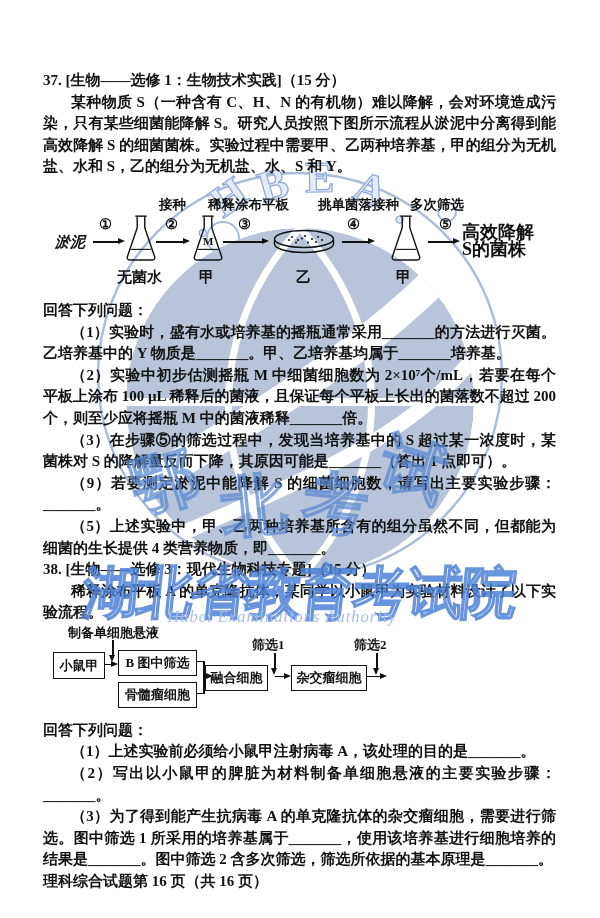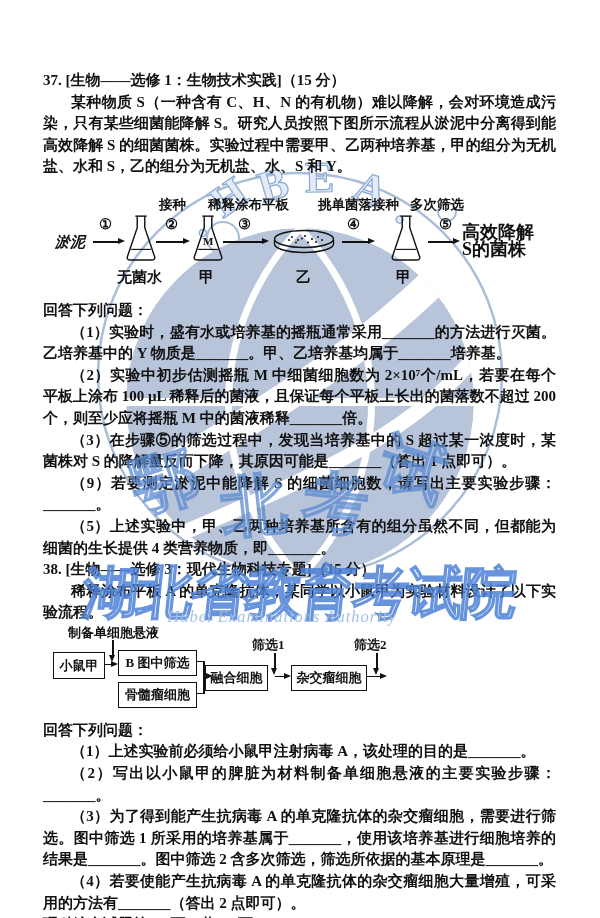--- a/index.html
+++ b/index.html
@@ -182,21 +182,20 @@
       <span class="lbl" style="left:311px;top:12px">筛选2</span>
       <span class="varrow" style="left:333px;top:27px;height:16px"></span>
       <span class="arrow" style="left:323px;top:50px;width:15px"></span>
 
     </div>
 
     <p>回答下列问题：</p>
     <p class="indent">（1）上述实验前必须给小鼠甲注射病毒 A，该处理的目的是_______。</p>
     <p class="indent">（2）写出以小鼠甲的脾脏为材料制备单细胞悬液的主要实验步骤：_______。</p>
     <p class="indent">（3）为了得到能产生抗病毒 A 的单克隆抗体的杂交瘤细胞，需要进行筛选。图中筛选 1 所采用的培养基属于_______，使用该培养基进行细胞培养的结果是_______。图中筛选 2 含多次筛选，筛选所依据的基本原理是_______。</p>
-    <p class="indent">（4）若要使能产生抗病毒 A 的单克隆抗体的杂交瘤细胞大量增殖，可采用的方法有_______（答出 2 点即可）。</p>
 
     <p class="footer">理科综合试题第 16 页（共 16 页）</p>
   </div>
 
   <svg class="wm-front" viewBox="0 0 600 918" aria-hidden="true">
     <g fill="none" stroke="#5b8ad2" stroke-width="1.3" opacity="0.75" font-family="Liberation Serif, serif" font-weight="bold" font-size="66" text-anchor="middle">
       <text transform="translate(171,503) rotate(-18)">鄂</text>
       <text transform="translate(256,528) rotate(-6)">北</text>
       <text transform="translate(333,526) rotate(6)">考</text>
       <text transform="translate(407,491) rotate(18)">试</text>

